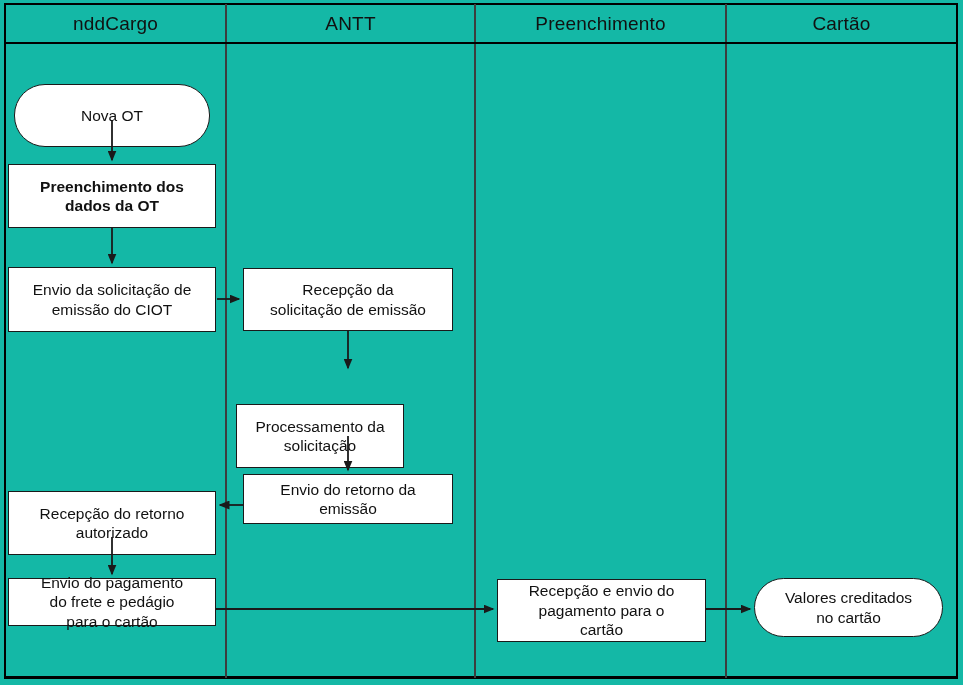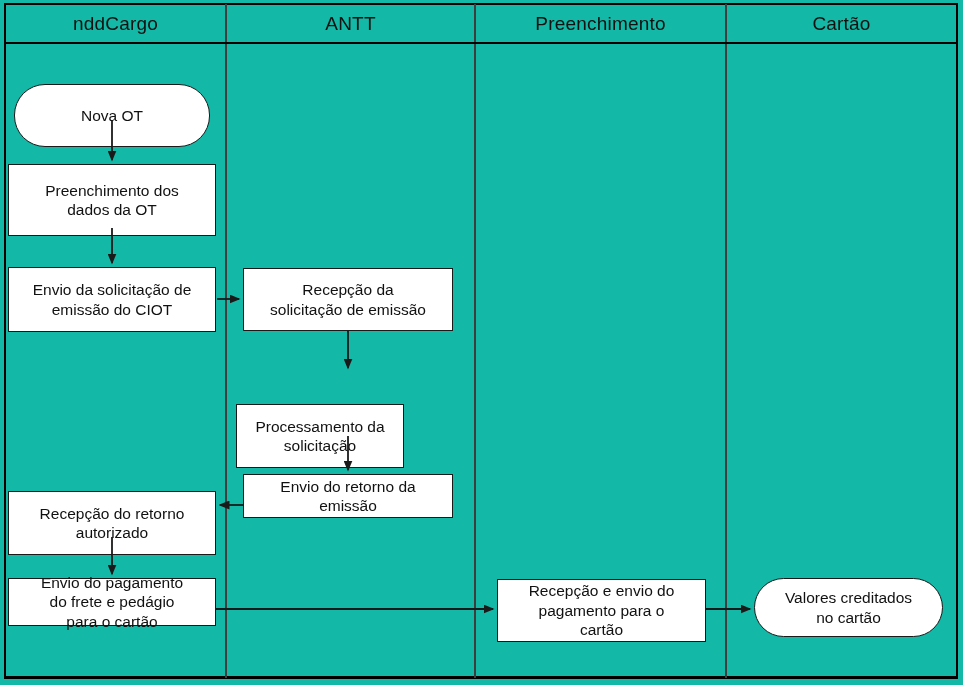--- a/index.html
+++ b/index.html
@@ -74,25 +74,25 @@
     white-space: pre-line;
     color: #111111;
     padding: 1px 2px;
     z-index: 3;
   }
   .stadium {
     border-radius: 31px;
     border-width: 1.4px;
   }
   .n-nova-ot                { left: 14px;  top: 58px;  width: 196px; height: 63px; margin-top: 26px; }
-  .n-preenchimento          { left: 8px;   top: 164px; width: 208px; height: 72px; }
+  .n-preenchimento          { left: 8px;   top: 164px; width: 208px; height: 64px; font-weight: bold; }
   .n-envio-solicitacao      { left: 8px;   top: 267px; width: 208px; height: 65px; }
   .n-recepcao-solicitacao   { left: 243px; top: 268px; width: 210px; height: 63px; }
   .n-processamento          { left: 236px; top: 372px; width: 168px; height: 64px; margin-top: 32px; }
-  .n-envio-retorno          { left: 243px; top: 474px; width: 210px; height: 44px; }
+  .n-envio-retorno          { left: 243px; top: 474px; width: 210px; height: 50px; }
   .n-recepcao-retorno       { left: 8px;   top: 491px; width: 208px; height: 64px; }
   .n-envio-pagamento        { left: 8px;   top: 578px; width: 208px; height: 48px; }
   .n-recepcao-envio         { left: 497px; top: 579px; width: 209px; height: 63px; }
   .n-valores-creditados     { left: 754px; top: 578px; width: 189px; height: 59px; }
 
   .arrows {
     position: absolute;
     left: 0;
     top: 0;
     z-index: 4;

